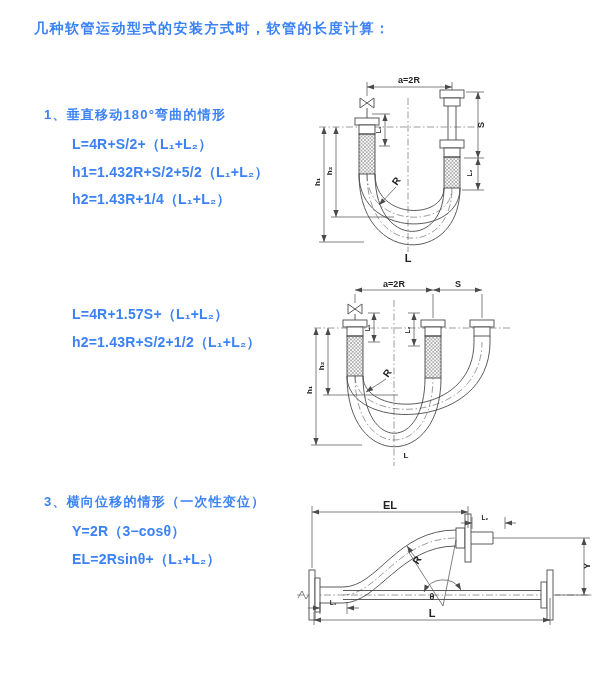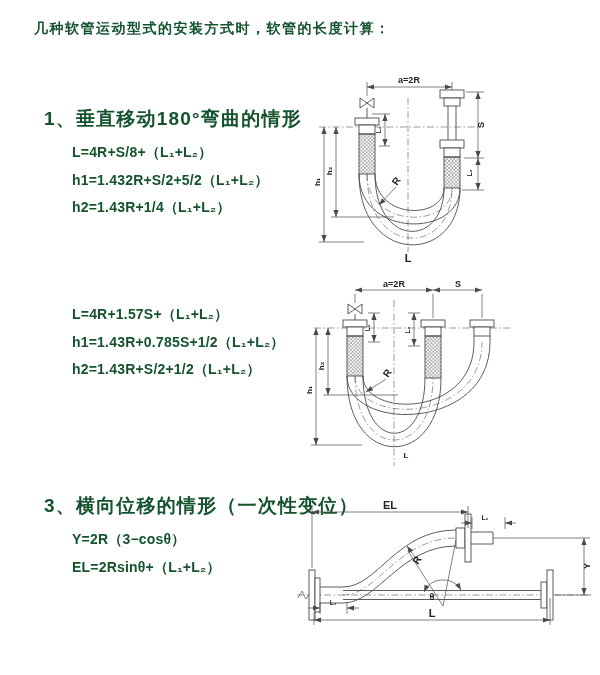--- a/index.html
+++ b/index.html
@@ -1,45 +1,44 @@
 <!DOCTYPE html>
 <html><head>
 <meta charset="utf-8">
 <style>
   html,body{margin:0;padding:0;background:#fff;}
   #page{position:relative;width:600px;height:675px;background:#ffffff;overflow:hidden;
-        font-family:"Liberation Sans","DejaVu Sans",sans-serif;color:#14532d;}
+        font-family:"Liberation Sans","DejaVu Sans",sans-serif;color:#3b82f6;}
   .doc-title{position:absolute;left:34px;top:20px;font-size:14px;font-weight:bold;letter-spacing:1.5px;}
   .calc-section{position:absolute;left:44px;}
   #sec1{top:106px;} #sec2{top:301px;} #sec3{top:493px;}
-  .sec-heading{font-size:19px;font-weight:bold;letter-spacing:1.2px;margin:0 0 7px 0;white-space:nowrap;text-align:center;}
+  .sec-heading{font-size:13px;font-weight:bold;letter-spacing:1.2px;margin:0 0 7px 0;white-space:nowrap;}
   .formula{margin-left:28px;font-size:14px;font-weight:bold;letter-spacing:.2px;line-height:27.5px;white-space:nowrap;}
   svg.diagram{position:absolute;}
   #d1{left:302px;top:70px;} #d2{left:302px;top:280px;} #d3{left:293px;top:498px;}
   .cl{stroke-dasharray:7 2.5 1.5 2.5;stroke-width:.55;}
   text.dt{font-family:"Liberation Sans","DejaVu Sans",sans-serif;font-weight:bold;fill:#222;stroke:none;}
   .f10{font-size:10px;} .f9{font-size:9px;} .f8{font-size:8px;} .f7{font-size:6.5px;font-weight:normal;} .f11{font-size:11px;}
 </style>
 </head>
 <body>
 
 <div id="page">
 
   <div class="doc-title">几种软管运动型式的安装方式时，软管的长度计算：</div>
 
   <section class="calc-section" id="sec1">
     <div class="sec-heading">1、垂直移动180°弯曲的情形</div>
-    <div class="formula">L=4R+S/8+（L₁+L₂）</div>
+    <div class="formula">L=4R+S/2+（L₁+L₂）</div>
     <div class="formula">h1=1.432R+S/2+5/2（L₁+L₂）</div>
     <div class="formula">h2=1.43R+1/4（L₁+L₂）</div>
   </section>
 
   <section class="calc-section" id="sec2">
     <div class="formula">L=4R+1.57S+（L₁+L₂）</div>
-    <div class="formula">h1=1.43R+0.785S+1/2（L₁+L₂）</div>
     <div class="formula">h2=1.43R+S/2+1/2（L₁+L₂）</div>
   </section>
 
   <section class="calc-section" id="sec3">
     <div class="sec-heading">3、横向位移的情形（一次性变位）</div>
     <div class="formula">Y=2R（3−cosθ）</div>
     <div class="formula">EL=2Rsinθ+（L₁+L₂）</div>
   </section>
 
   <svg id="d1" class="diagram" width="295" height="195" viewBox="0 0 295 195">

